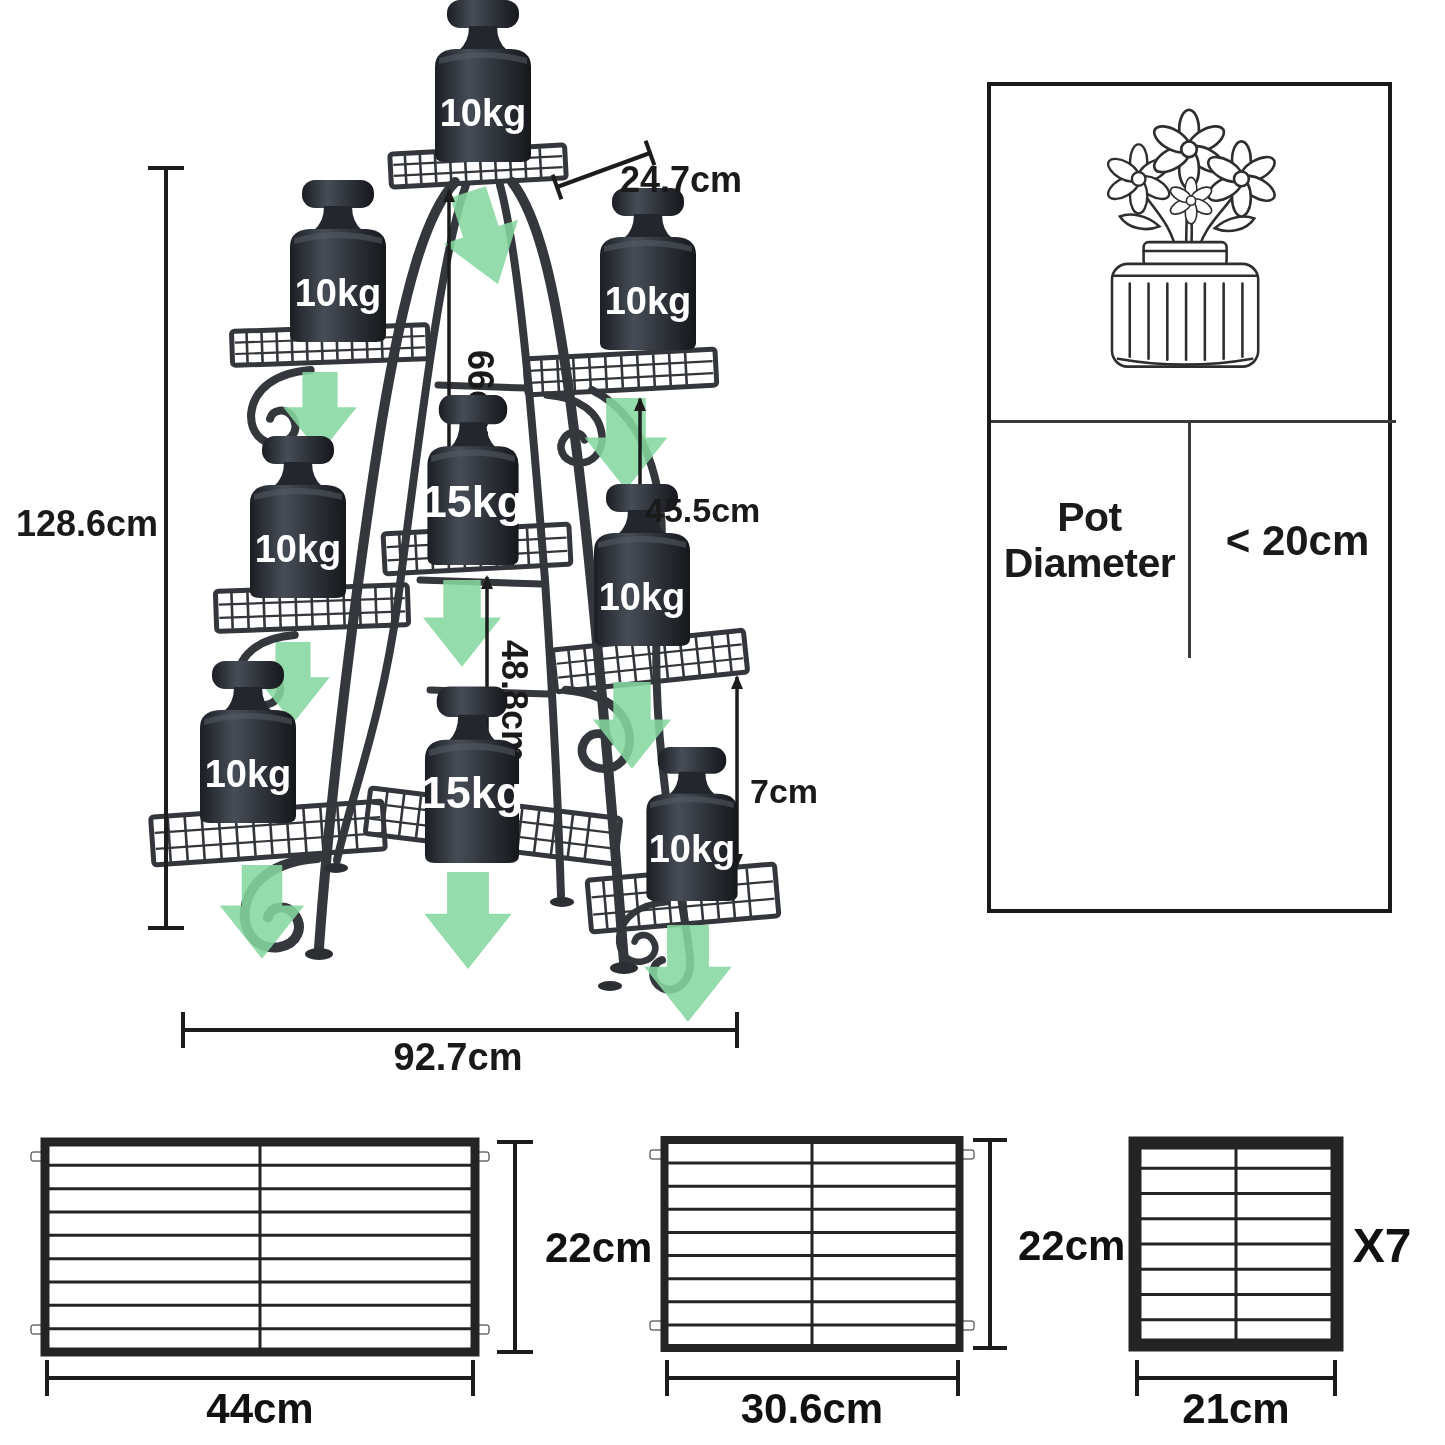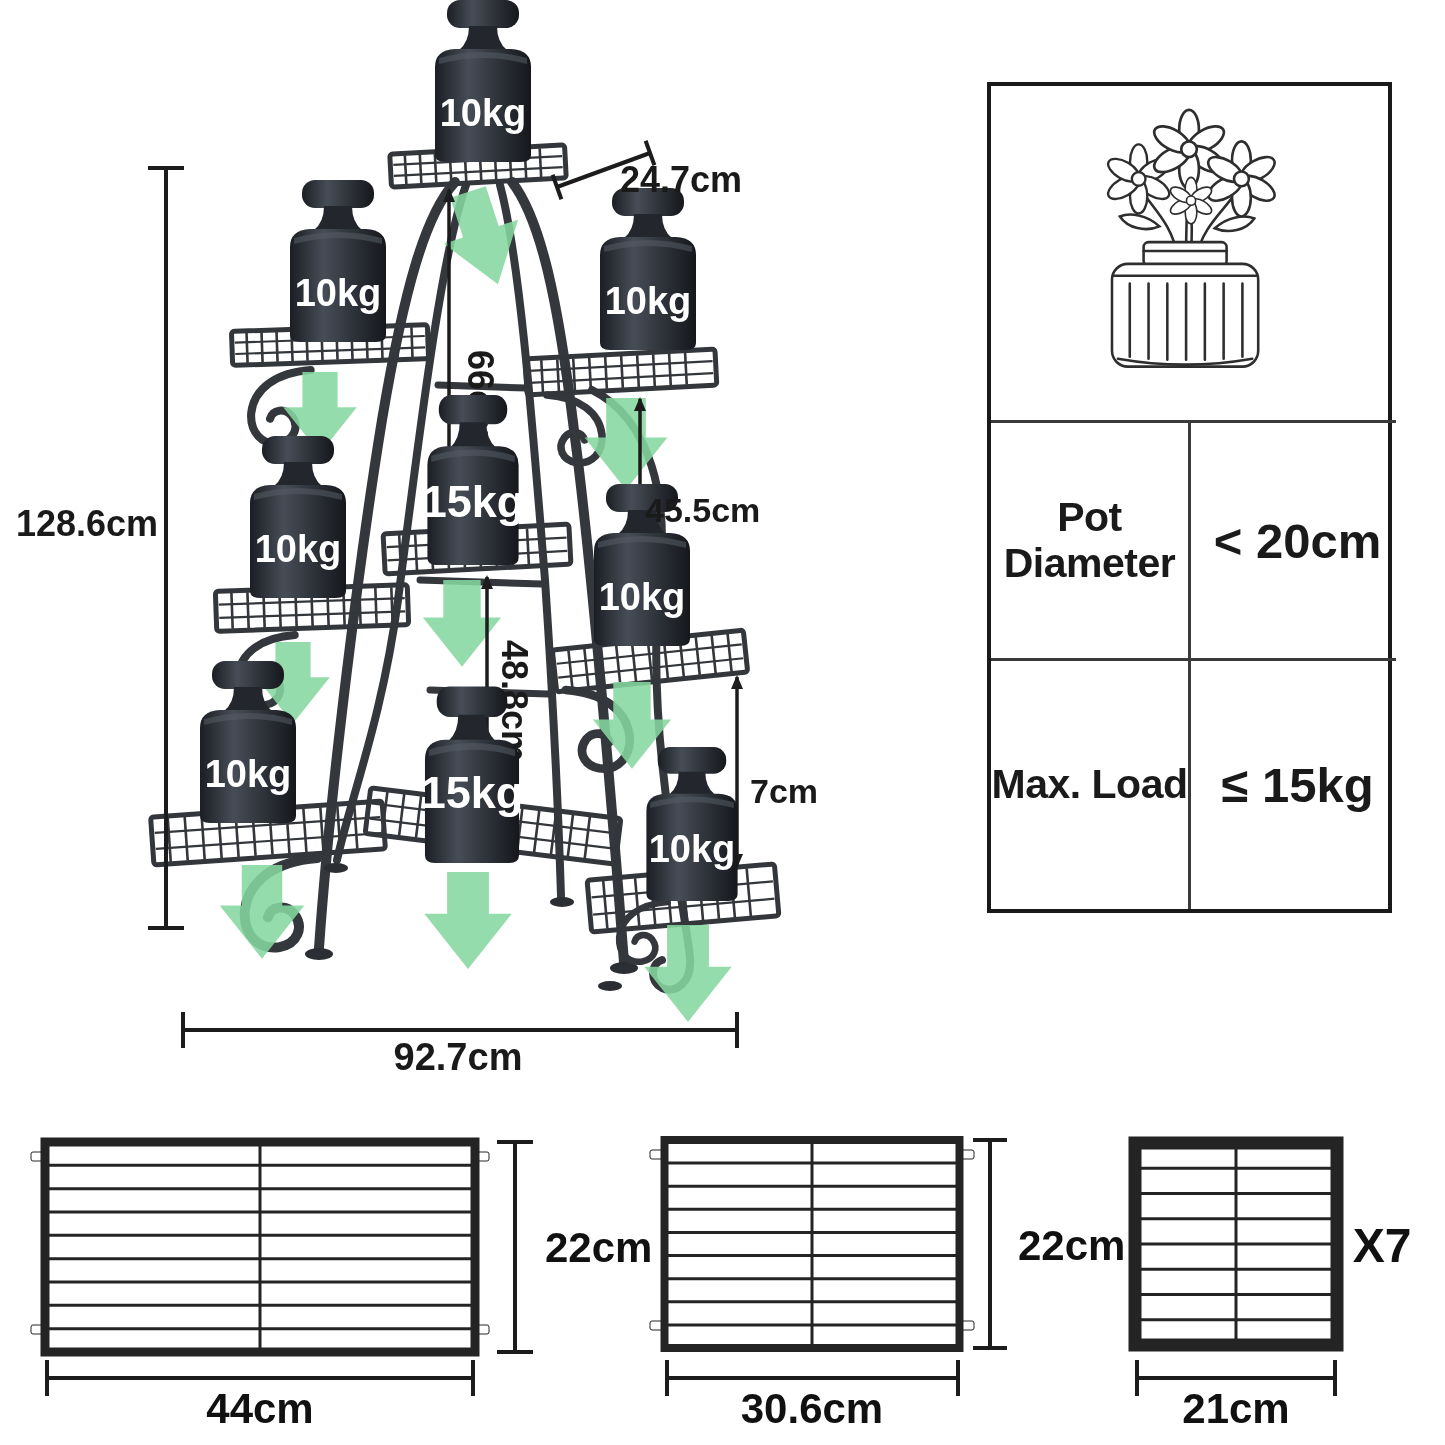--- a/index.html
+++ b/index.html
@@ -22,21 +22,21 @@
   .wlabelBig{font-size:45px;}
   .foot{fill:#2b2e33;}
   
   .spec-table{position:absolute;left:987px;top:82px;width:405px;height:831px;
     border:4px solid #1a1a1a;box-sizing:border-box;display:grid;grid-template-rows:334px 238px auto;background:#fff;}
   .spec-row{display:grid;grid-template-columns:200px 1fr;border-top:3px solid #3a3a3a;}
   .spec-cell{display:flex;align-items:center;justify-content:center;text-align:center;}
   .spec-label{font-weight:700;font-size:41px;letter-spacing:-0.5px;line-height:1.12;border-right:3px solid #3a3a3a;}
   .spec-label.nowrap{white-space:nowrap;}
   .spec-label.wrap{padding:0 0;}
-  .spec-value{font-weight:600;font-size:49px;padding-left:8px;}
+  .spec-value{font-weight:600;font-size:42px;padding-left:8px;}
   .vase-cell{display:flex;align-items:center;justify-content:center;}
   .vline{stroke:#2e2e2e;stroke-width:2.6;fill:none;stroke-linecap:round;}
   .vfill{stroke:#2e2e2e;stroke-width:2.6;fill:#fff;}
   
   g[data-grid] line, g[data-grid] rect{stroke:#242424;fill:none;}
   .pin{fill:#9aa0a6;}
   .btext{font-size:42px;font-weight:700;fill:#111;}
   .x7{font-size:48px;font-weight:700;fill:#111;}
 </style>
 </head>
@@ -357,24 +357,20 @@
         <use href="#daisyG" transform="translate(147,92) scale(0.92)"></use>
         <use href="#daisyG" transform="translate(198,62) scale(1.05)"></use>
         <use href="#daisyG" transform="translate(251,92)"></use>
         <use href="#daisyG" transform="translate(200,114) scale(0.62)"></use>
       </svg>
     </div>
     <div class="spec-row">
       <div class="spec-cell spec-label wrap">Pot Diameter</div>
       <div class="spec-cell spec-value">&lt; 20cm</div>
     </div>
-    <div class="spec-row">
-      <div class="spec-cell spec-label nowrap">Max. Load</div>
-      <div class="spec-cell spec-value">≤ 15kg</div>
-    </div>
   </div>
 
   <svg style="position:absolute;left:0;top:1120px;" width="1445" height="325" viewBox="0 0 1445 325">
 
     <g data-grid="430,210,9,9" transform="translate(260,127)">
       <rect class="pin" x="-229" y="-95" width="16" height="9" rx="2"></rect>
         <rect class="pin" x="213" y="-95" width="16" height="9" rx="2"></rect>
       <rect class="pin" x="-229" y="78" width="16" height="9" rx="2"></rect>
         <rect class="pin" x="213" y="78" width="16" height="9" rx="2"></rect>
     <line x1="-215" y1="-81.66666666666667" x2="215" y2="-81.66666666666667" stroke-width="3"></line>

